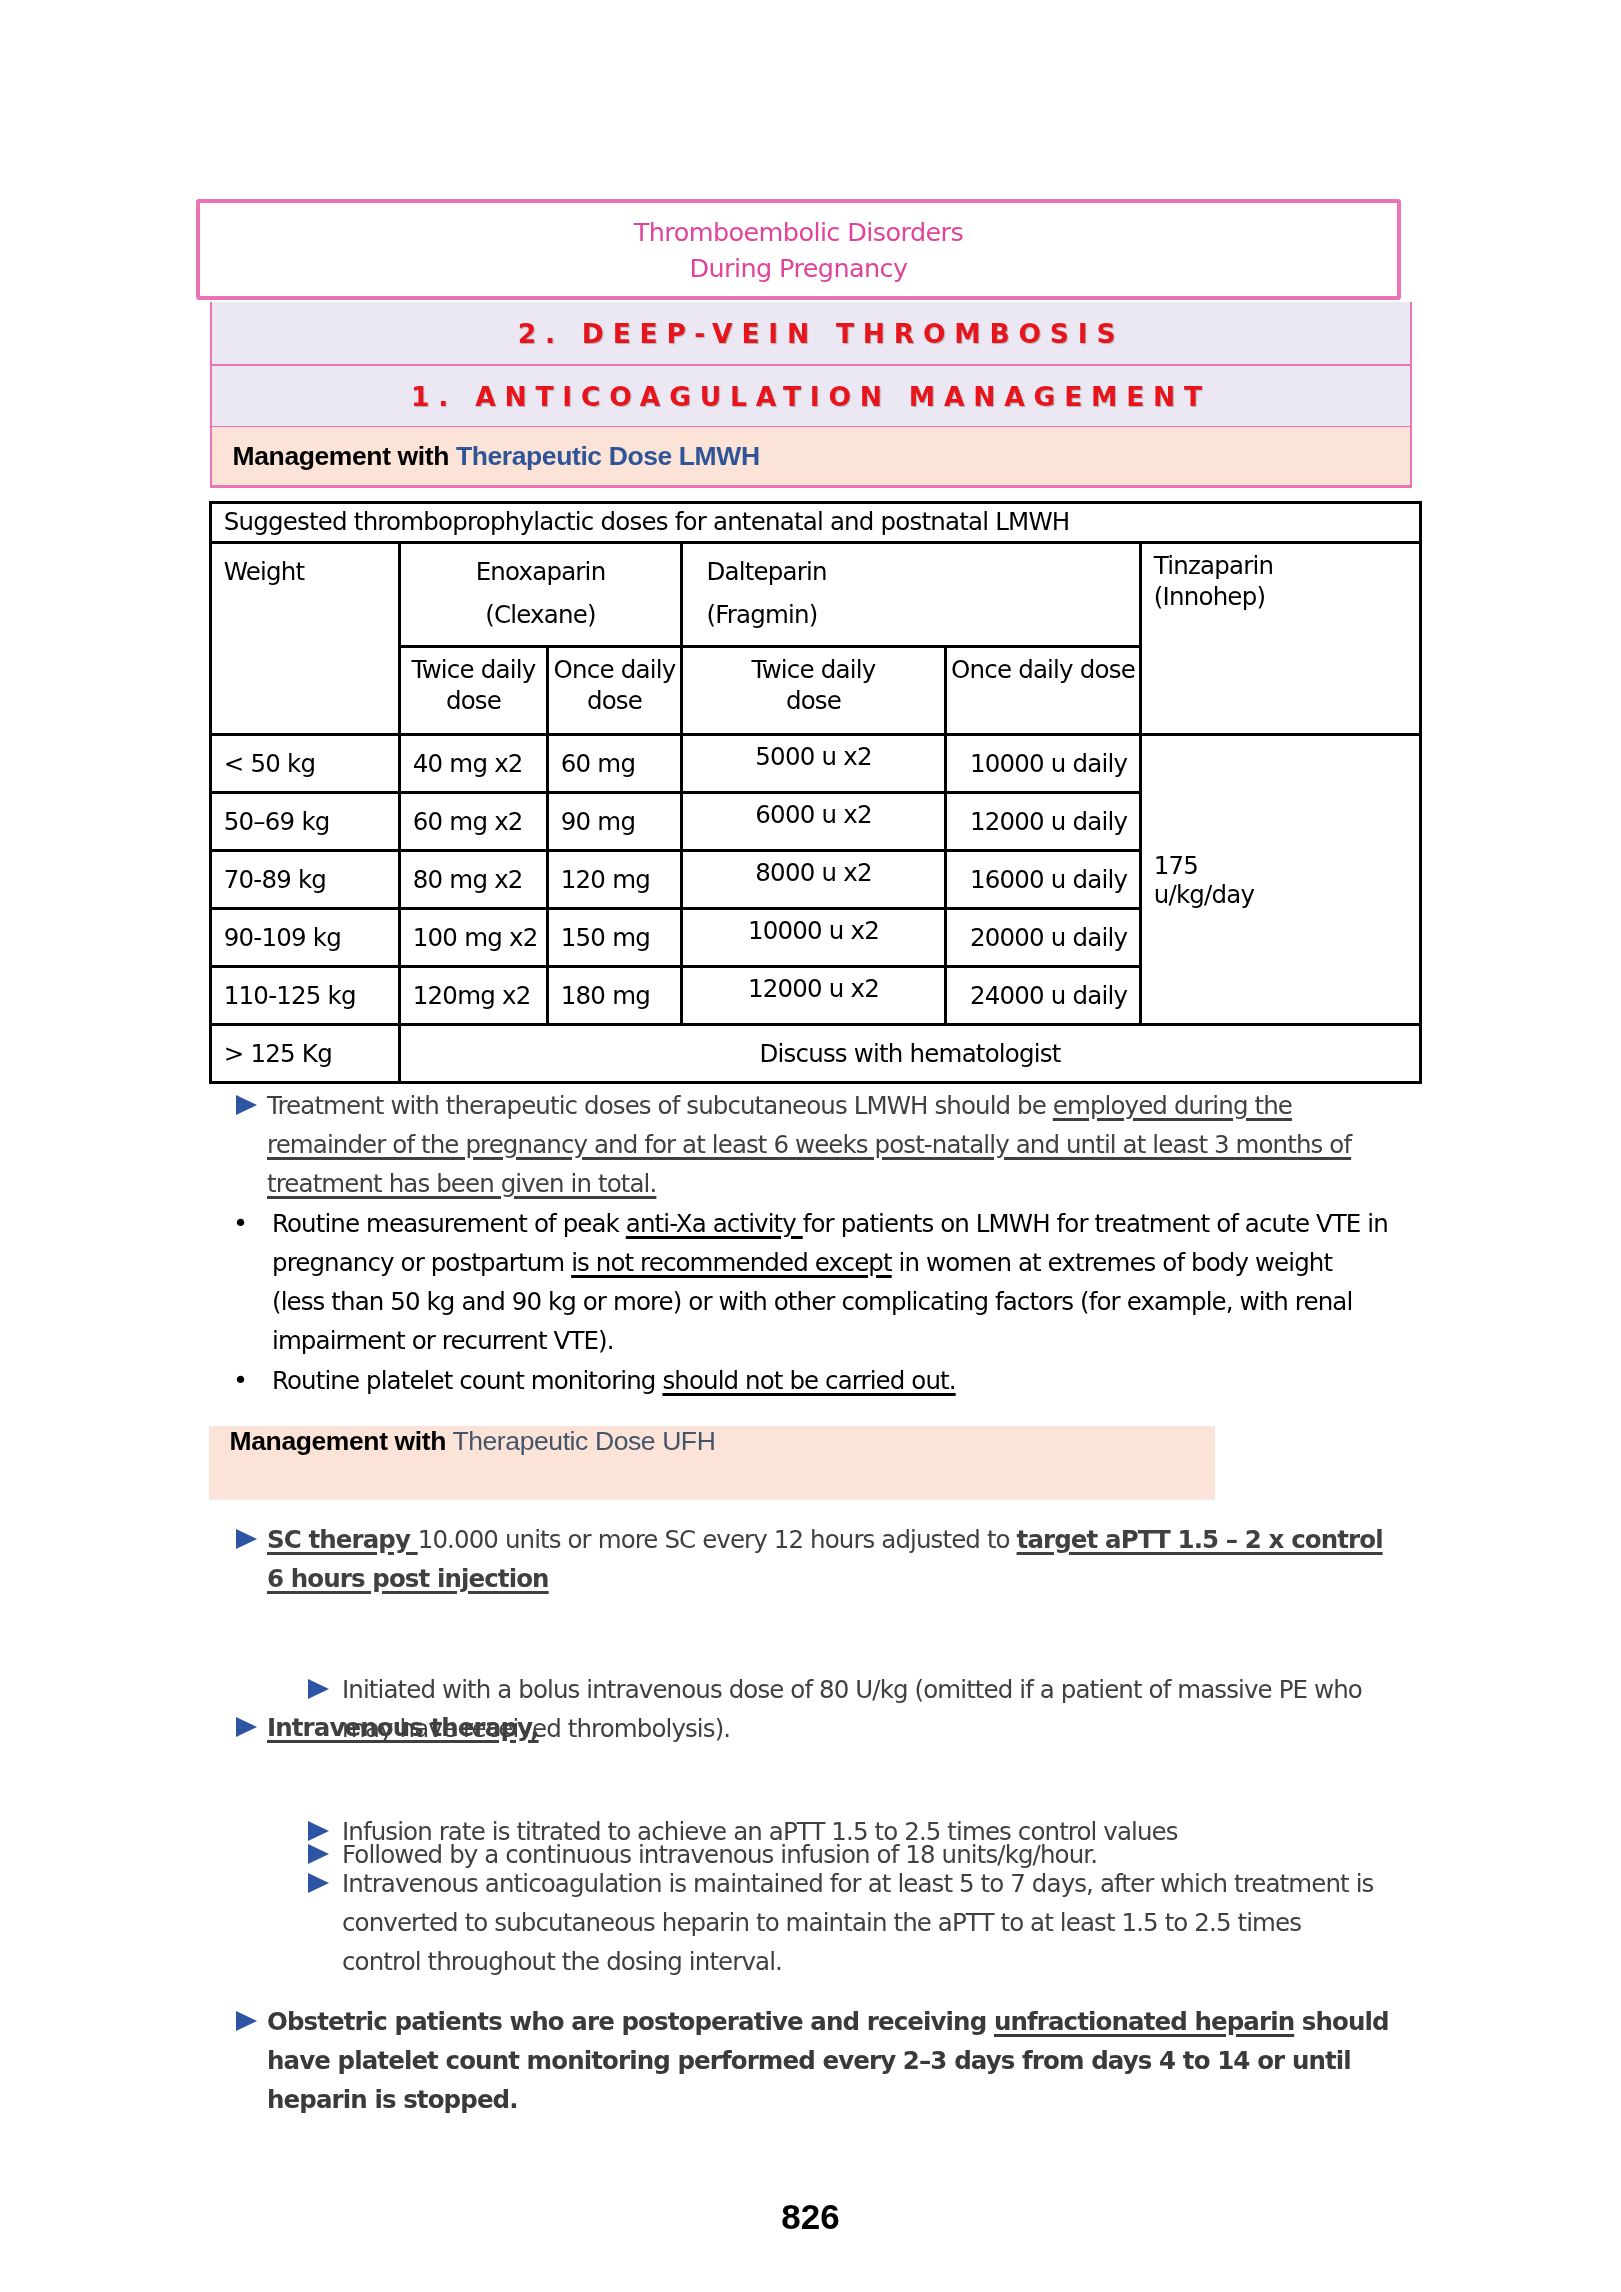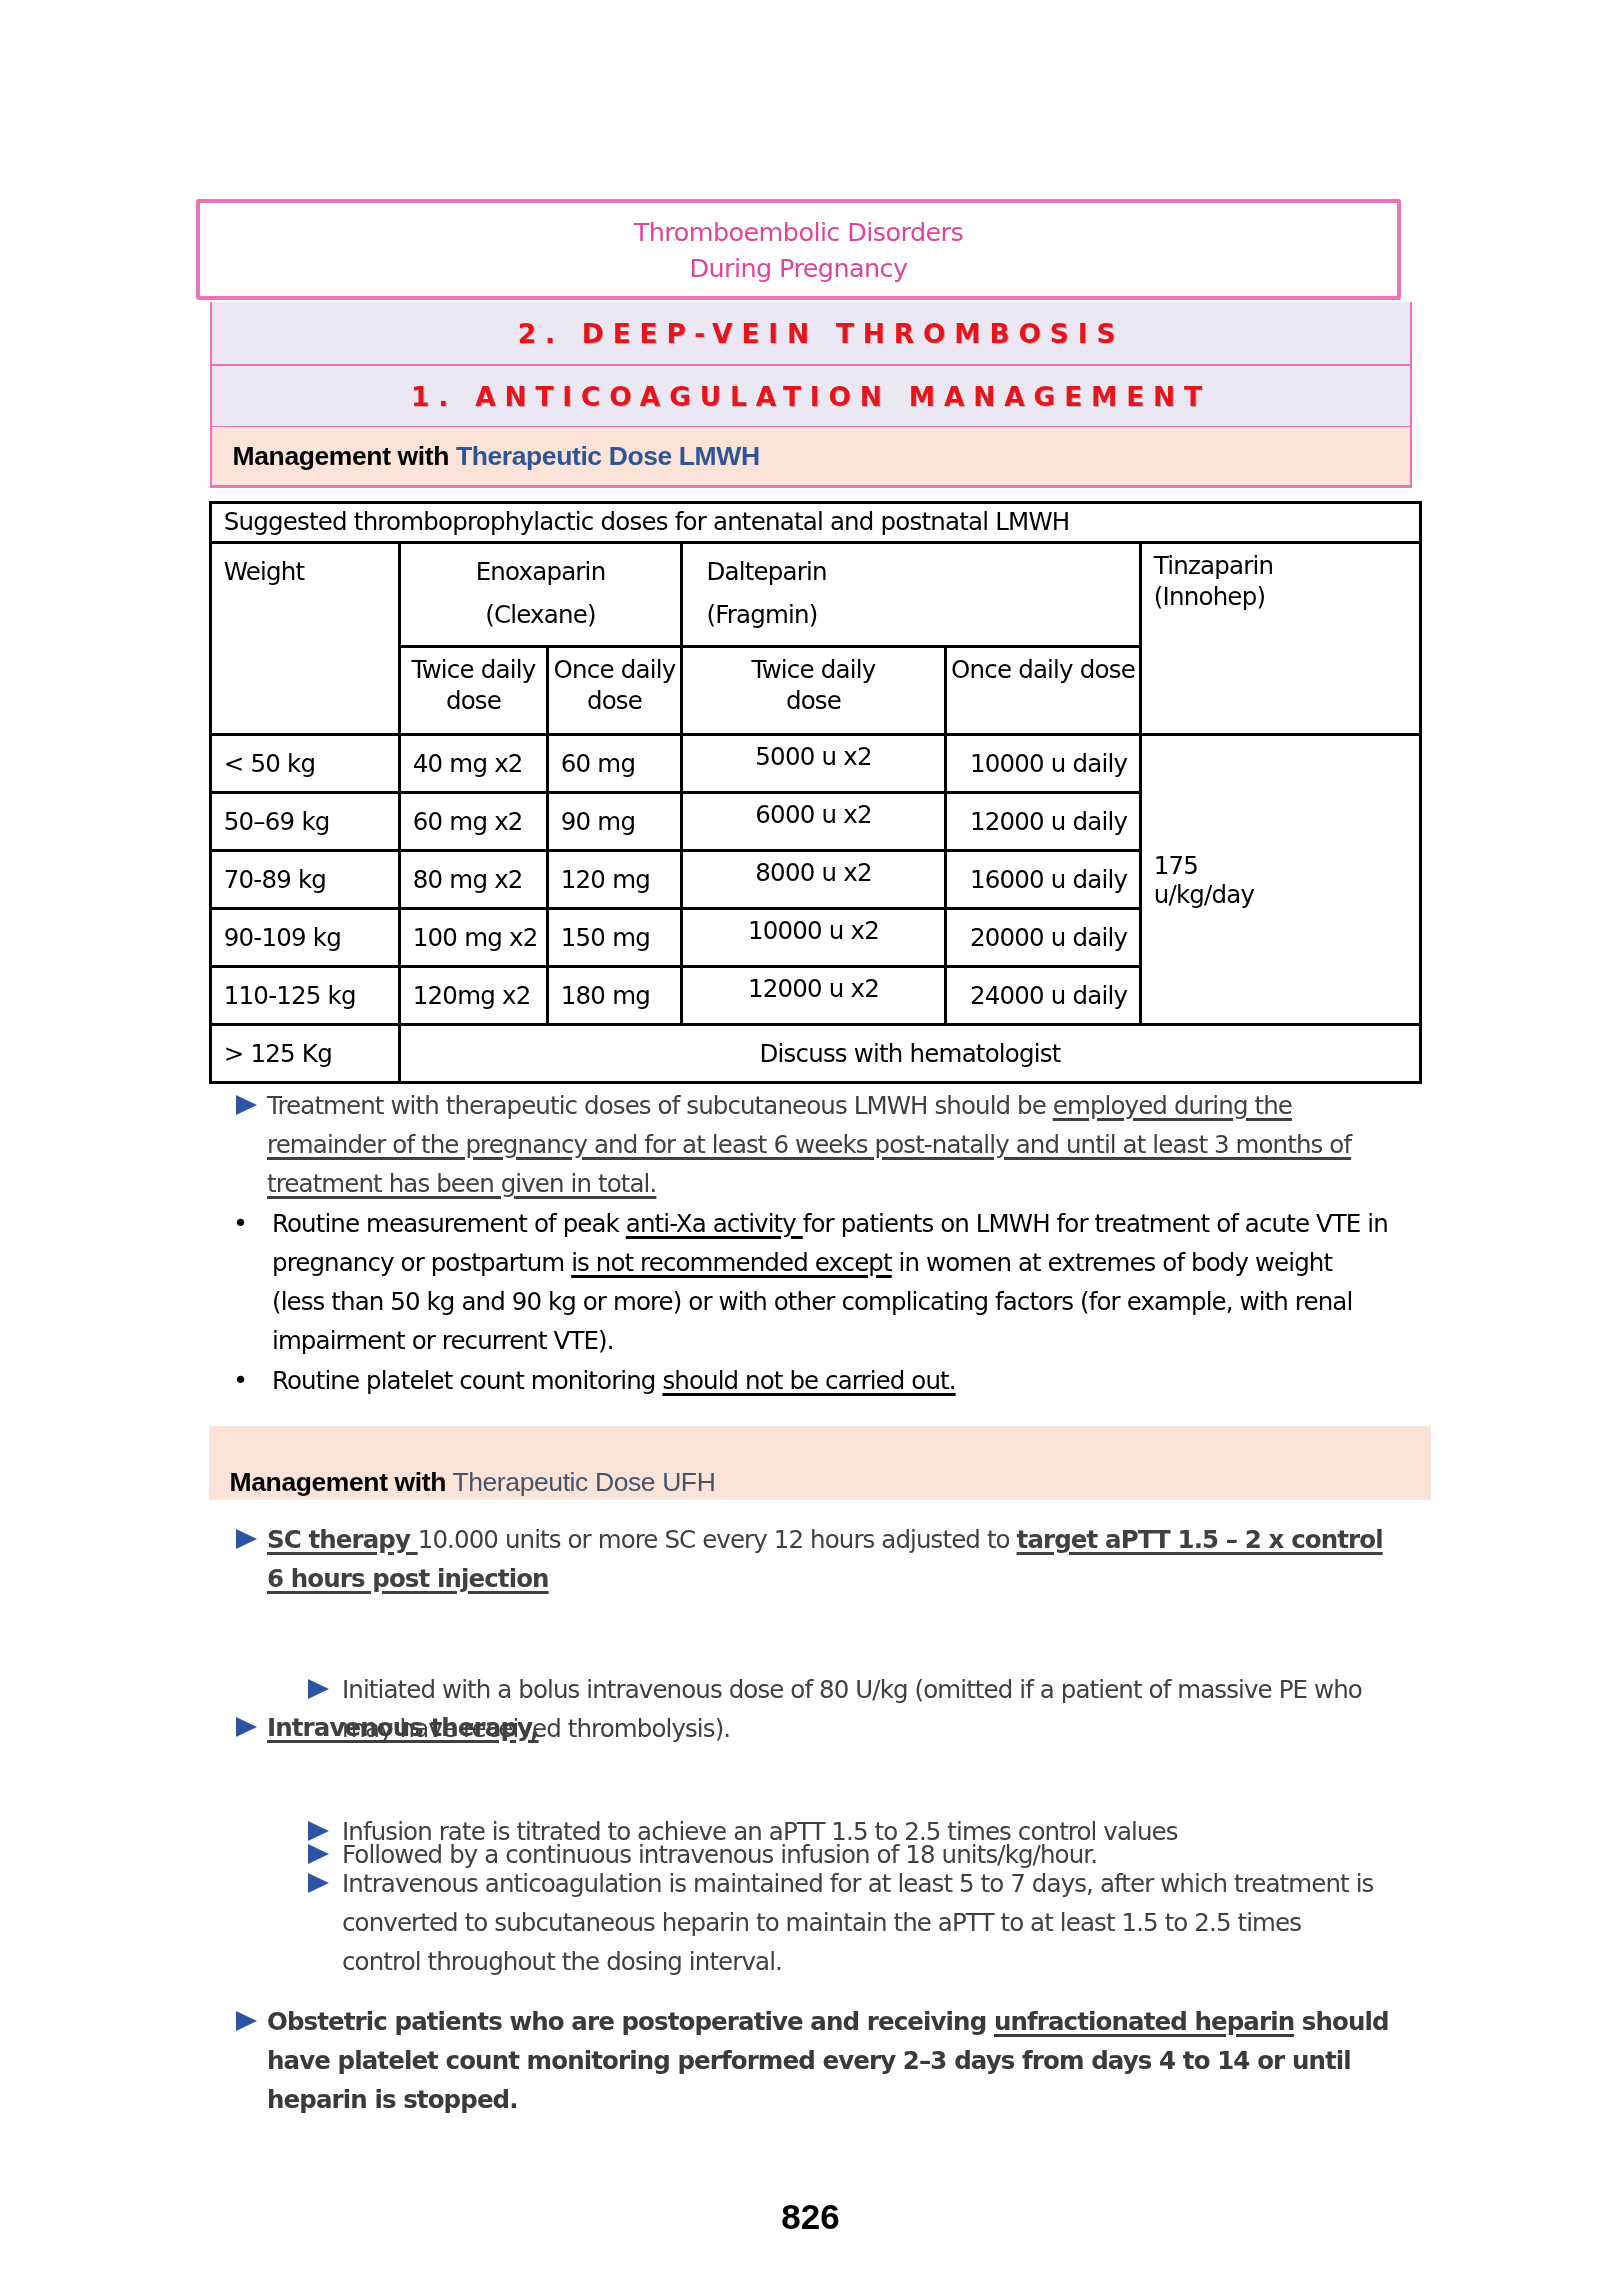--- a/index.html
+++ b/index.html
@@ -66,23 +66,23 @@
     position: absolute; width: 0; height: 0;
     border-top: 10.8px solid transparent; border-bottom: 10.8px solid transparent;
     border-left: 21.6px solid #2e55a3;
   }
   .dot { position: absolute; font-size: 25.5px; }
   .u { text-decoration: underline; text-decoration-thickness: 2.9px; text-underline-offset: 3.9px; }
   .gray { color: #404040; }
   .bold { font-weight: bold; }
 
   #band-ufh {
-    left: 209px; top: 1426px; width: 1222px; height: 74px; background: #fbe4d7;
+    left: 209px; top: 1426px; width: 1006px; height: 74px; background: #fbe4d7;
     border-bottom: 2.9px solid #f3ebe6; box-sizing: border-box;
-    display: flex; align-items: flex-end; padding-left: 20.6px;
+    display: flex; align-items: flex-start; padding-left: 20.6px;
   }
 
   #page-number {
     left: 0; width: 1621px; top: 2197px; text-align: center;
     font-family: "Liberation Sans", sans-serif; font-weight: bold; font-size: 35px;
   }
 </style>
 </head>
 <body>
 

